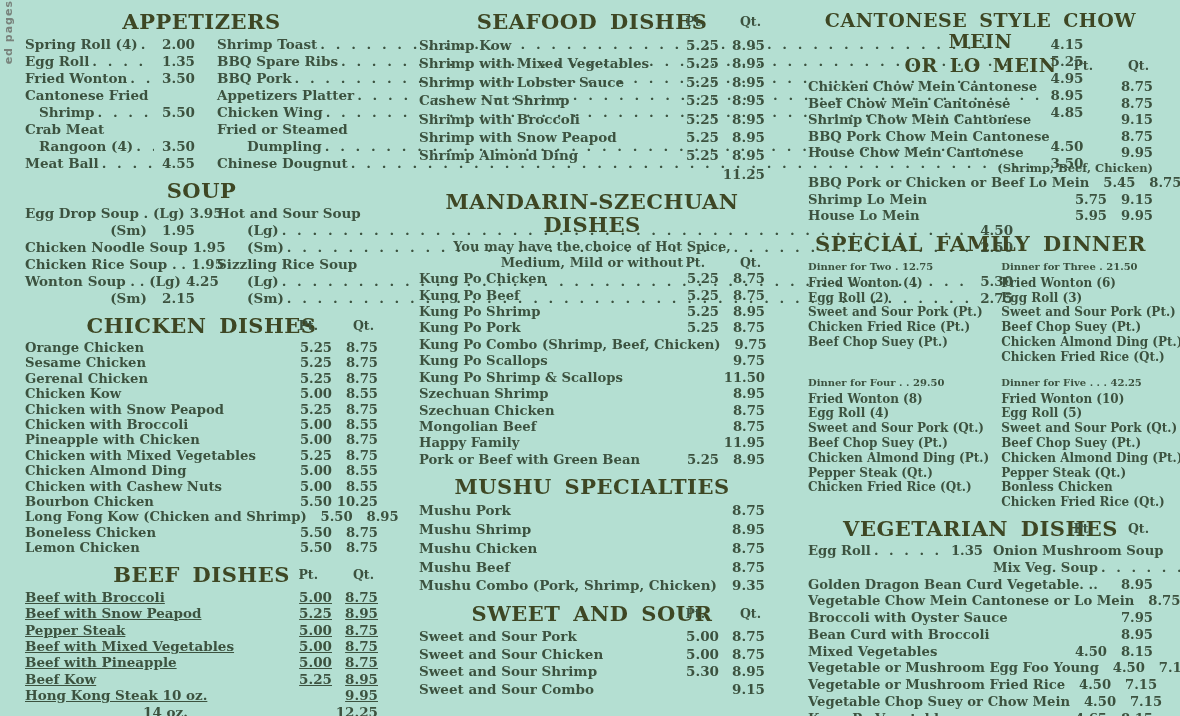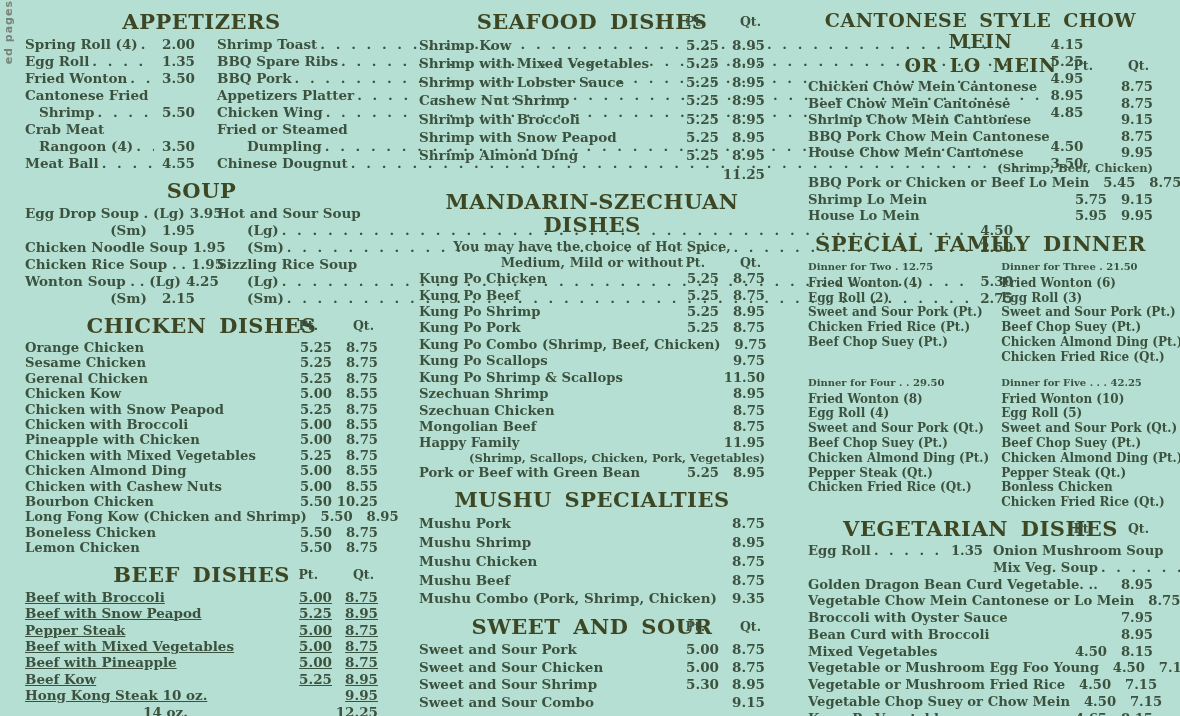--- a/index.html
+++ b/index.html
@@ -457,21 +457,20 @@
         <div class="row">
           <span class="n">Mongolian Beef</span>
           <span class="gapfill"></span>
           <span class="qt">8.75</span>
         </div>
         <div class="row">
           <span class="n">Happy Family</span>
           <span class="gapfill"></span>
           <span class="qt">11.95</span>
         </div>
-        <div class="note">(Shrimp, Scallops, Chicken, Pork, Vegetables)</div>
         <div class="row">
           <span class="n">Pork or Beef with Green Bean</span>
           <span class="gapfill"></span>
           <span class="pt">5.25</span>
           <span class="qt">8.95</span>
         </div>
       </section>
       <section class="section sec-mushu">
         <div class="sec-head">MUSHU SPECIALTIES</div>
         <div class="row">

